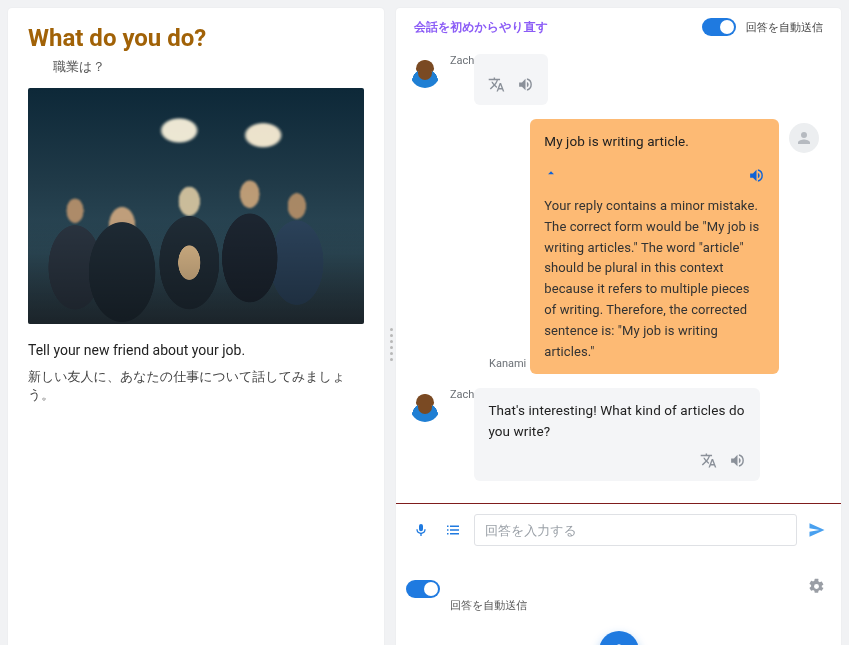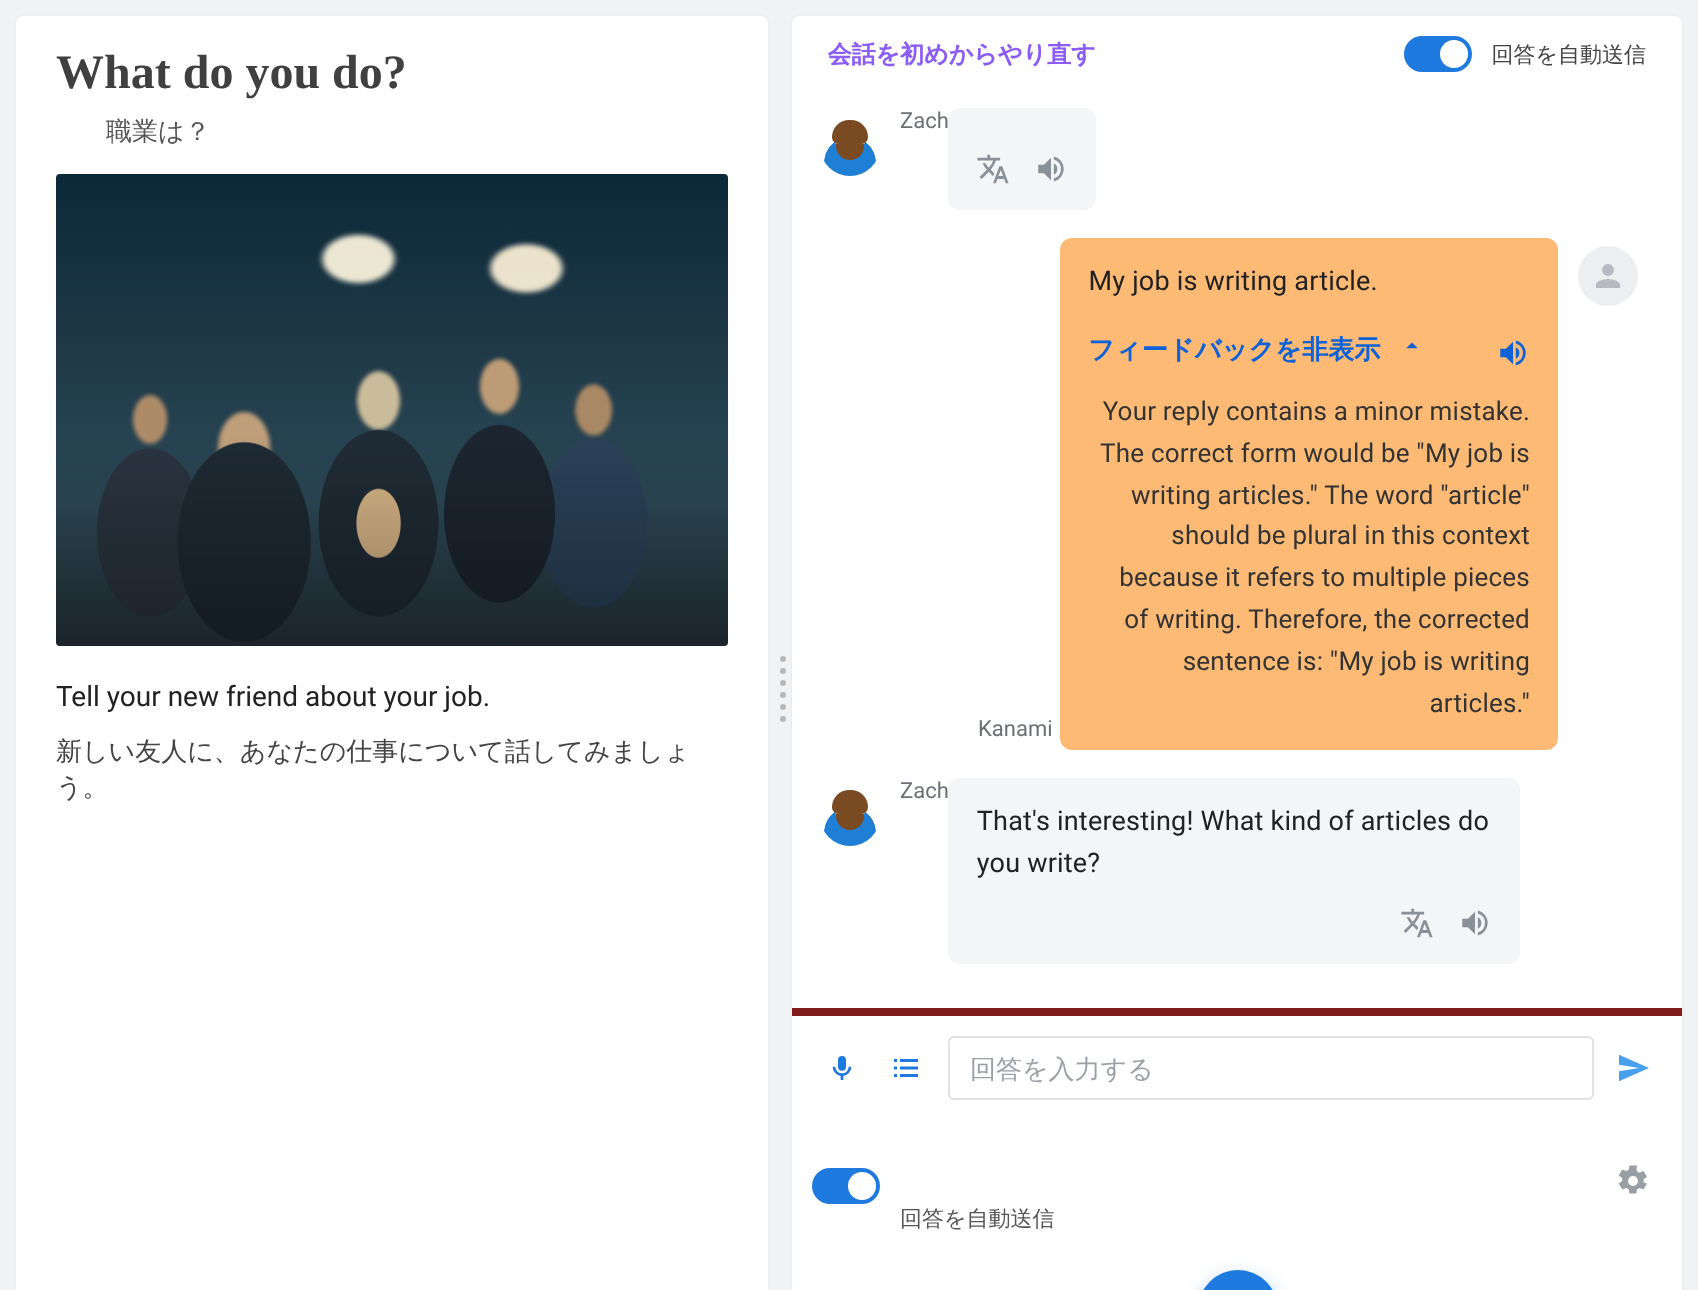--- a/index.html
+++ b/index.html
@@ -1,19 +1,19 @@
 <!DOCTYPE html>
 <html><head>
 <meta charset="utf-8">
 <style>
   html,body{margin:0;padding:0;background:#f1f2f4;font-family:-apple-system,BlinkMacSystemFont,"Segoe UI",Roboto,"Helvetica Neue",Arial,sans-serif;color:#333;}
   *{box-sizing:border-box;}
   .app{display:flex;gap:12px;padding:8px;}
   .left-panel{width:376px;background:#fff;border-radius:4px;padding:16px 20px 20px 20px;box-shadow:0 0 2px rgba(0,0,0,.05);}
-  .left-title{font-size:24px;font-weight:700;color:#404040;margin:0 0 6px 0;font-family:Liberation Serif, serif;}
+  .left-title{font-size:24px;font-weight:700;color:#a16207;margin:0 0 6px 0;}
   .left-sub{font-size:13px;color:#555;margin-bottom:12px;padding-left:25px;}
   .scene-img{width:100%;height:236px;border-radius:2px;overflow:hidden;position:relative;background:linear-gradient(180deg,#0d2838 0%,#203a48 40%,#2d4a58 70%,#2a3740 100%);}
   .scene-img::before{content:"";position:absolute;inset:0;background:
      radial-gradient(40px 55px at 28% 58%,#cda77f 0 32%,transparent 33%),
      radial-gradient(35px 48px at 48% 48%,#d9c7a1 0 30%,transparent 31%),
      radial-gradient(32px 45px at 66% 45%,#caa47a 0 30%,transparent 31%),
      radial-gradient(30px 42px at 80% 50%,#b58f68 0 30%,transparent 31%),
      radial-gradient(28px 40px at 14% 52%,#b9926c 0 30%,transparent 31%),
      radial-gradient(90px 60px at 45% 18%,#fff7e0 0 18%,transparent 22%),
      radial-gradient(90px 60px at 70% 20%,#fff2d8 0 18%,transparent 22%);
@@ -52,22 +52,22 @@
   .msg-group.right .msg-col{align-items:flex-end;padding-left:20px;}
   .sender{font-size:11px;color:#6b7076;margin-bottom:4px;}
   .msg-group.right .sender{margin-right:4px;}
   .bubble{padding:12px 14px;border-radius:6px;font-size:13.5px;line-height:1.55;letter-spacing:.1px;}
   .bubble-left{background:#f4f5f7;color:#222;}
   .bubble-right{background:#fdba74;color:#222;}
   .bubble-actions{display:flex;gap:12px;justify-content:flex-end;margin-top:10px;}
   .icon-btn{color:#8a9099;cursor:pointer;display:inline-flex;}
   .feedback-toggle{display:flex;align-items:center;gap:8px;color:#0f62d6;font-weight:700;font-size:13px;margin-top:14px;cursor:pointer;}
   .feedback-toggle .spk{margin-left:auto;color:#0f62d6;}
-  .feedback-body{font-size:13px;color:#333;line-height:1.6;margin-top:10px;text-align:right;}
-  .input-bar{border-top:4px solid #7f1d1d;padding:10px 14px;display:flex;align-items:center;gap:10px;}
+  .feedback-body{font-size:13px;color:#333;line-height:1.6;margin-top:10px;}
+  .input-bar{border-top:1px solid #7f1d1d;padding:10px 14px;display:flex;align-items:center;gap:10px;}
   .round-icon{width:22px;height:22px;display:flex;align-items:center;justify-content:center;color:#1f7ae0;cursor:pointer;}
   .text-input{flex:1;height:32px;border:1px solid #dfe1e5;border-radius:3px;padding:0 10px;font-size:13px;}
   .text-input::placeholder{color:#9aa0a7;}
   .send-btn{color:#49a0ef;cursor:pointer;display:flex;}
   .footer-row{display:flex;align-items:center;justify-content:space-between;padding:8px 16px 8px 10px;}
   .footer-left{display:flex;align-items:center;gap:10px;}
   .footer-label{font-size:11px;color:#555;margin-top:34px;}
   .gear{color:#9a9ea5;cursor:pointer;}
   .mic-row{display:flex;justify-content:center;padding:10px 0 20px 0;}
   .mic-big{width:40px;height:40px;border-radius:50%;background:#1f7ae0;display:flex;align-items:center;justify-content:center;color:#fff;box-shadow:0 4px 10px rgba(31,122,224,.4);cursor:pointer;}
@@ -130,21 +130,20 @@
           <div class="avatar avatar-user">
             <svg width="18" height="18" viewBox="0 0 24 24" fill="#8a9099">
               <path d="M12 12a4 4 0 1 0-4-4 4 4 0 0 0 4 4zm0 2c-2.67 0-8 1.34-8 4v2h16v-2c0-2.66-5.33-4-8-4z"></path>
             </svg>
           </div>
           <div class="msg-col">
             <div class="sender">Kanami</div>
             <div class="bubble bubble-right">
               <div>My job is writing article.</div>
               <div class="feedback-toggle">
-                <span>フィードバックを非表示</span>
                 <span><svg width="14" height="14" viewBox="0 0 24 24" fill="currentColor">
                     <path d="M7 14l5-5 5 5z"></path>
                   </svg></span>
                 <span class="spk icon-btn" style="color: rgb(15, 98, 214);">
                   <svg width="17" height="17" viewBox="0 0 24 24" fill="currentColor">
                     <path d="M3 9v6h4l5 5V4L7 9H3zm13.5 3a4.5 4.5 0 0 0-2.5-4.03v8.05A4.5 4.5 0 0 0 16.5 12zM14 3.23v2.06a7 7 0 0 1 0 13.42v2.06a9 9 0 0 0 0-17.54z"></path>
                   </svg>
                 </span>
               </div>
               <div class="feedback-body">Your reply contains a minor mistake. The correct form would be "My job is writing articles." The word "article" should be plural in this context because it refers to multiple pieces of writing. Therefore, the corrected sentence is: "My job is writing articles."</div>

